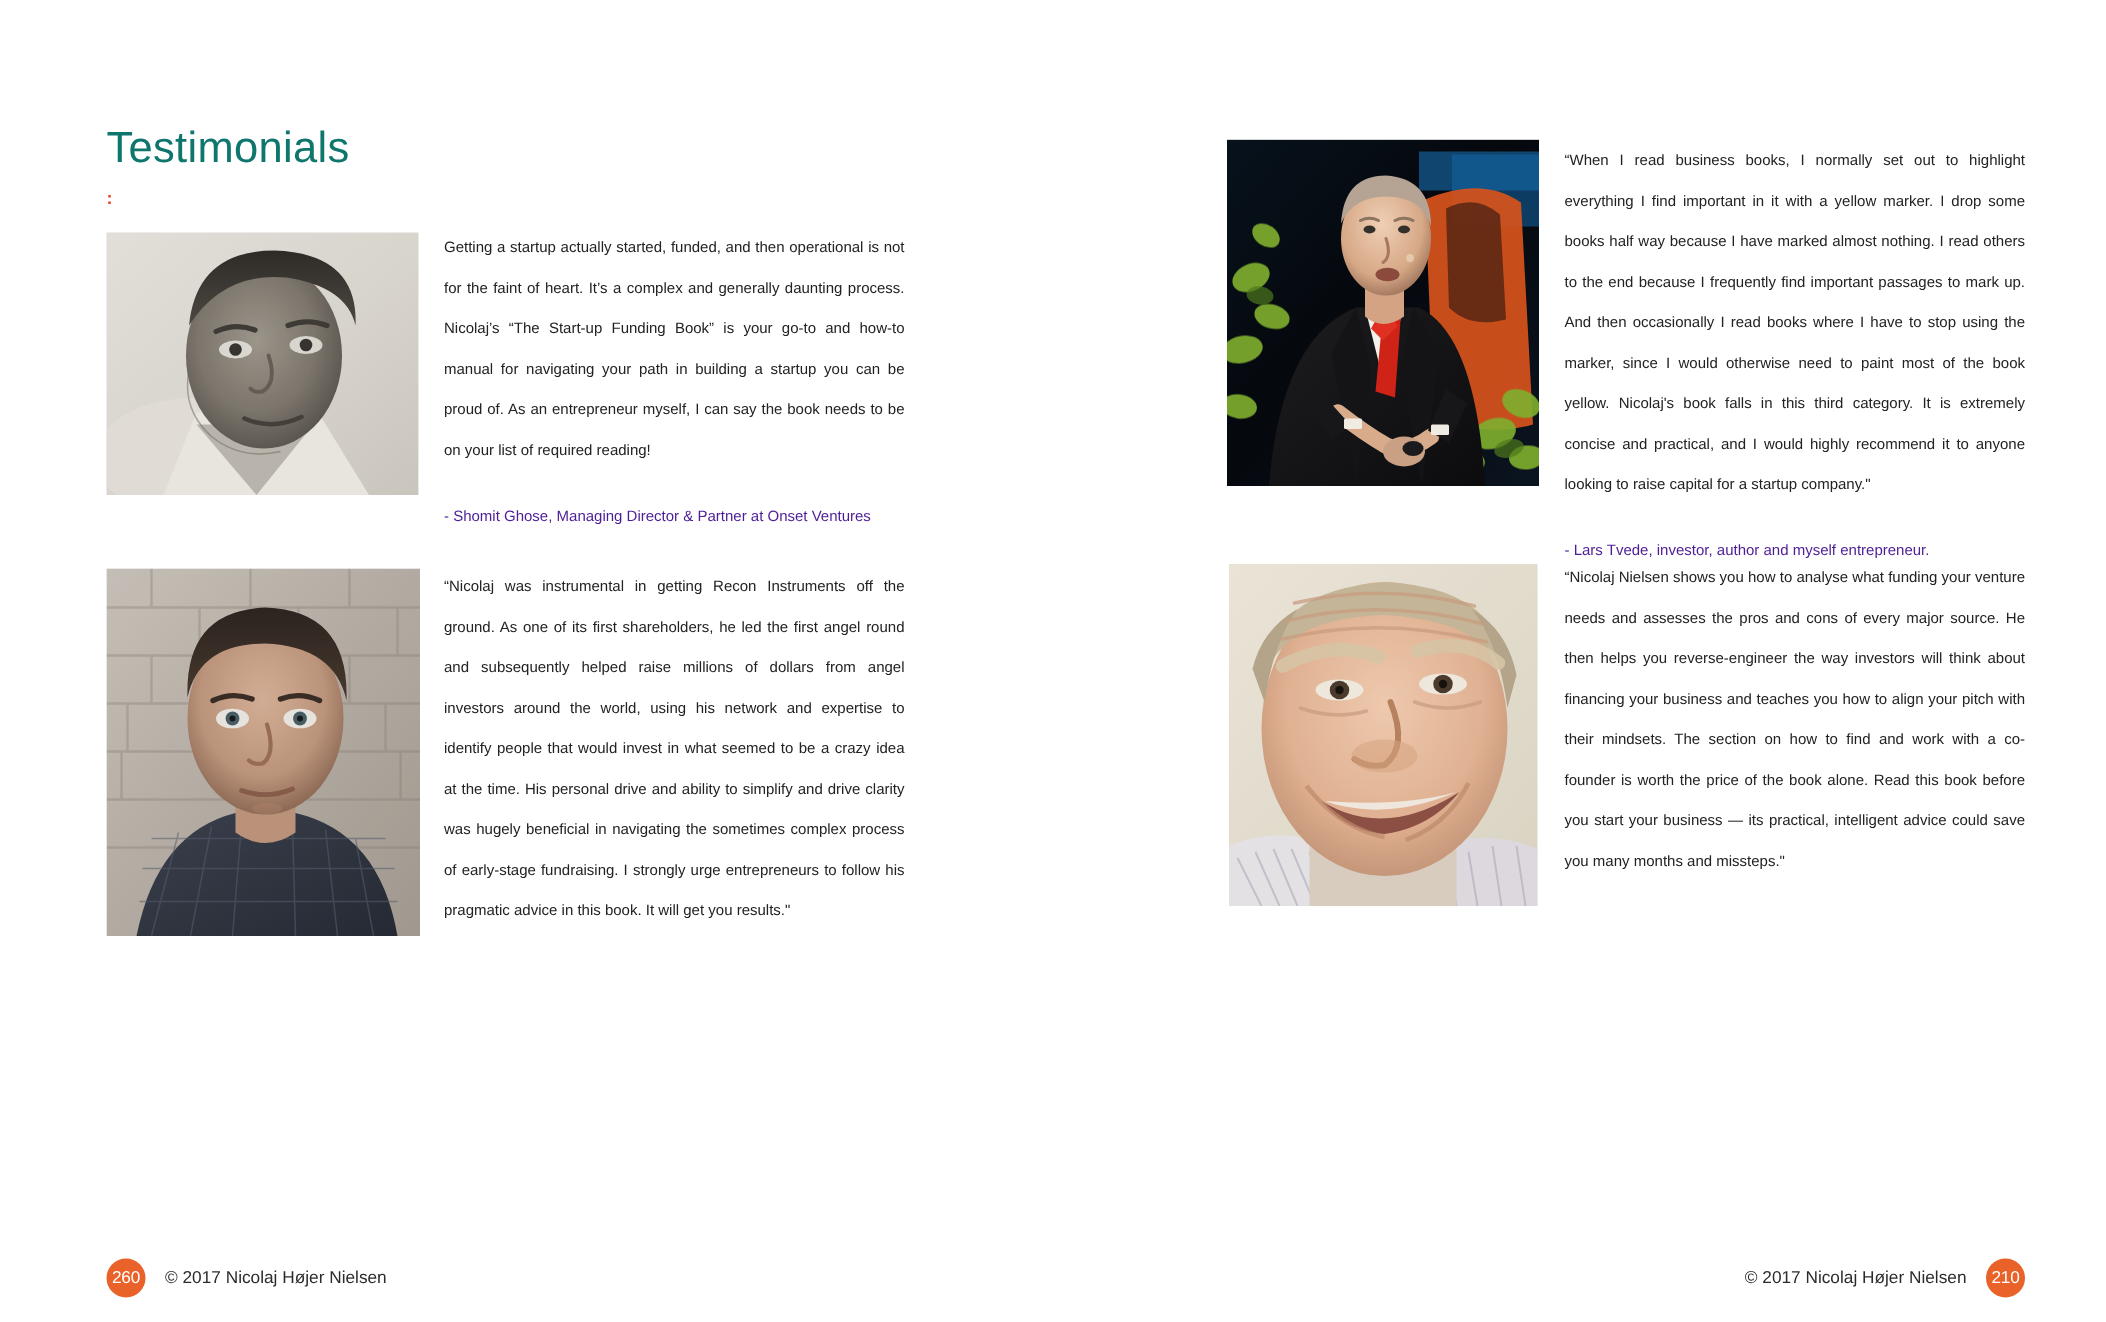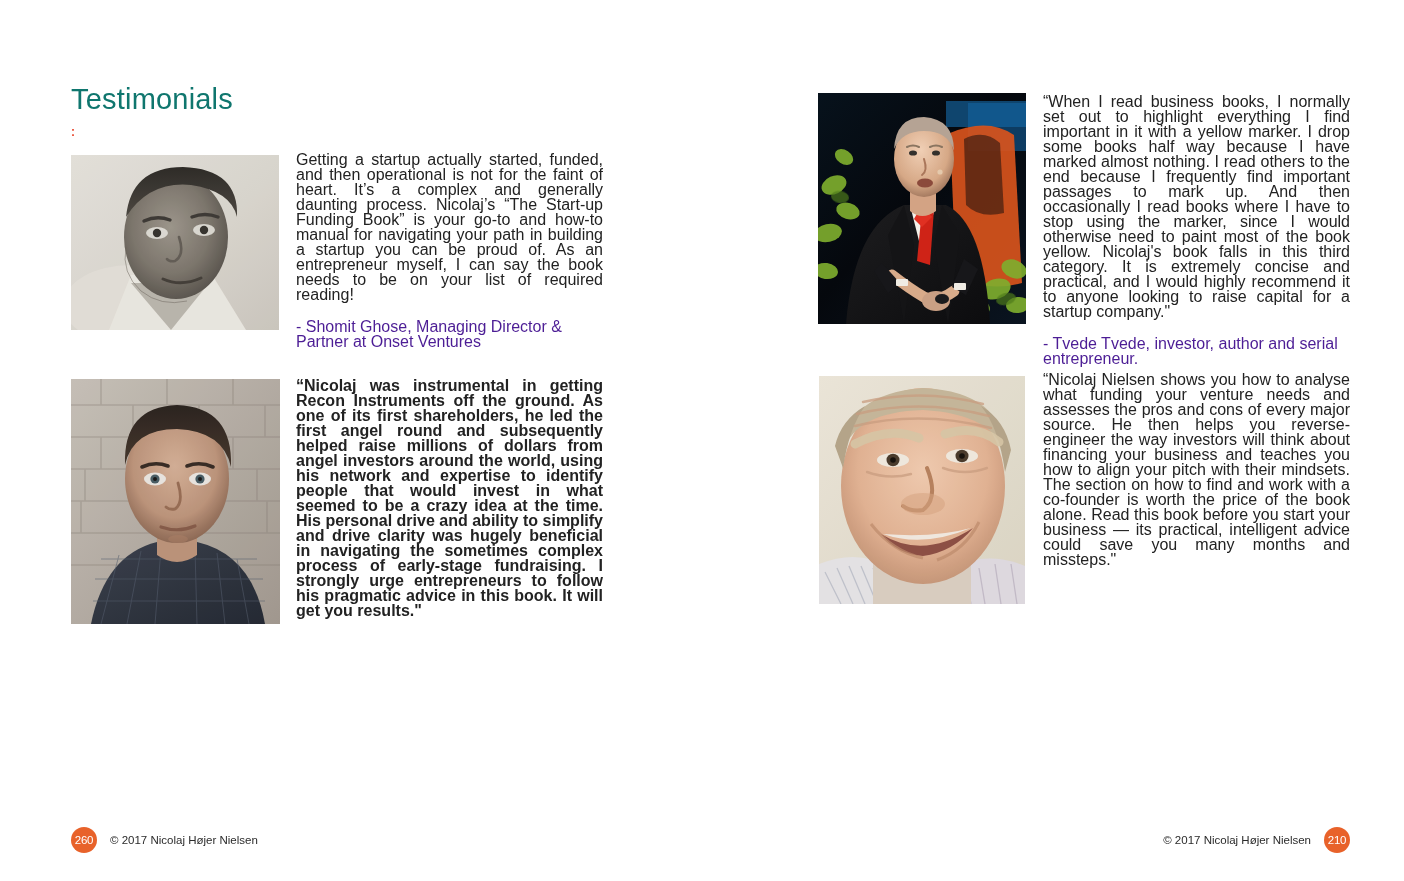--- a/index.html
+++ b/index.html
@@ -52,22 +52,22 @@
   }
   .photo {
     position: absolute;
     overflow: hidden;
     background: #ddd;
   }
   .photo svg { display: block; width: 100%; height: 100%; }
 
   .quote-col {
     position: absolute;
-    font-size: 16px;
-    line-height: 15px;
+    font-size: 10px;
+    line-height: 27px;
     color: #222222;
   }
   .quote-body {
     text-align: justify;
     text-justify: inter-word;
     margin: 0;
     hyphens: manual;
   }
   .quote-attrib {
     margin: 0;
@@ -77,36 +77,36 @@
   }
 
   
   #t1 { left: 0; top: 0; }
   #t1 .photo  { left: 71px; top: 155px; width: 208px; height: 175px; }
   #t1 .quote-col { left: 296px; top: 152px; width: 307px; }
 
   
   #t2 { left: 0; top: 0; }
   #t2 .photo  { left: 71px; top: 379px; width: 209px; height: 245px; }
-  #t2 .quote-col { left: 296px; top: 378px; width: 307px; font-weight: bold; }
+  #t2 .quote-col { left: 296px; top: 378px; width: 307px; }
 
   
   #t3 { left: 0; top: 0; }
   #t3 .photo  { left: 818px; top: 93px; width: 208px; height: 231px; }
   #t3 .quote-col { left: 1043px; top: 94px; width: 307px; }
 
   
   #t4 { left: 0; top: 0; }
   #t4 .photo  { left: 819px; top: 376px; width: 206px; height: 228px; }
   #t4 .quote-col { left: 1043px; top: 372px; width: 307px; }
 
   
   .footer {
     position: absolute;
-    bottom: 28px;
+    bottom: 16px;
     display: flex;
     align-items: center;
     gap: 13px;
     font-size: 11.5px;
     color: #2b2b2b;
     text-align: right;
   }
   .footer-left  { left: 71px; }
   .footer-right { right: 54px; }
   .page-badge {
@@ -312,21 +312,21 @@
         <ellipse cx="118" cy="208" rx="14" ry="10" fill="#caa084"></ellipse>
         <ellipse cx="124" cy="206" rx="7" ry="5" fill="#1b1b1d"></ellipse>
         <path d="M64 170 L82 190 L70 200 L56 178 Z" fill="#17171a"></path>
         <path d="M146 166 L134 194 L148 202 L160 176 Z" fill="#17171a"></path>
         <rect x="78" y="186" width="12" height="7" fill="#f0ece4" rx="1"></rect>
         <rect x="136" y="190" width="12" height="7" fill="#f0ece4" rx="1"></rect>
       </svg>
     </div>
     <div class="quote-col">
       <p class="quote-body">“When I read business books, I normally set out to highlight everything I find important in it with a yellow marker. I drop some books half way because I have marked almost nothing. I read others to the end because I frequently find important passages to mark up. And then occasionally I read books where I have to stop using the marker, since I would otherwise need to paint most of the book yellow. Nicolaj's book falls in this third category. It is extremely concise and practical, and I would highly recommend it to anyone looking to raise capital for a startup company."</p>
-      <p class="quote-attrib">- Tvede Tvede, investor, author and serial entrepreneur.</p>
+      <p class="quote-attrib">- Lars Tvede, investor, author and myself entrepreneur.</p>
     </div>
   </div>
 
   <div class="testimonial" id="t4">
     <div class="photo">
       <svg viewBox="0 0 206 228" preserveAspectRatio="xMidYMid slice" aria-hidden="true">
         <defs>
           <linearGradient id="wall4" x1="0" y1="0" x2="1" y2="1">
             <stop offset="0%" stop-color="#efe9dc"></stop>
             <stop offset="100%" stop-color="#ded7c7"></stop>

